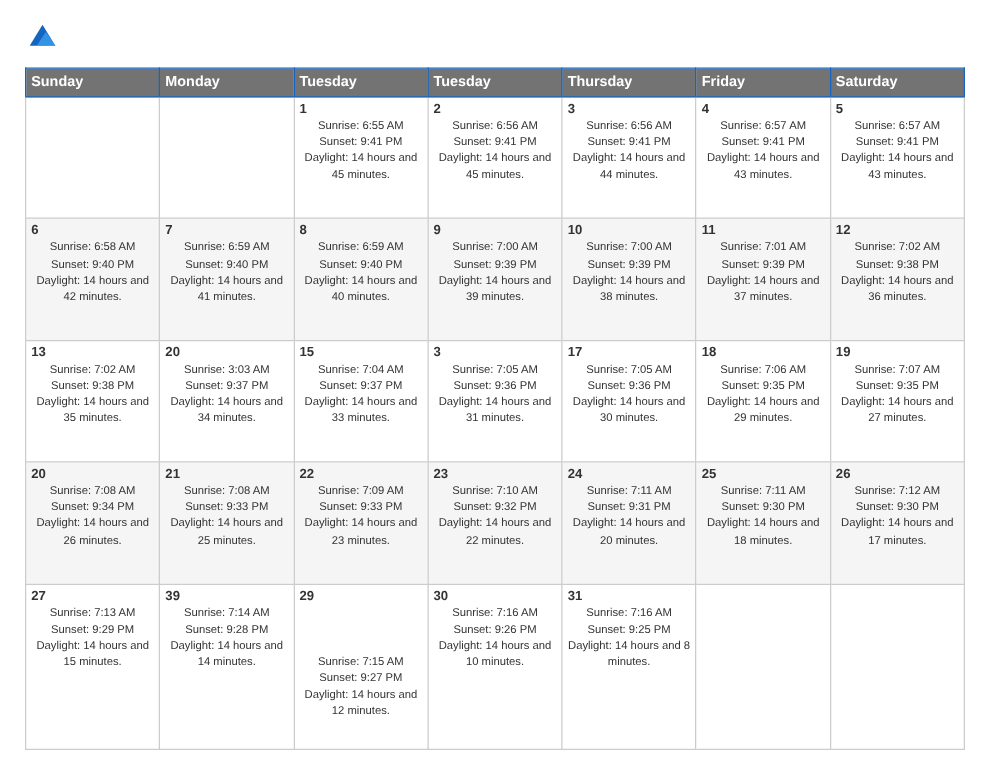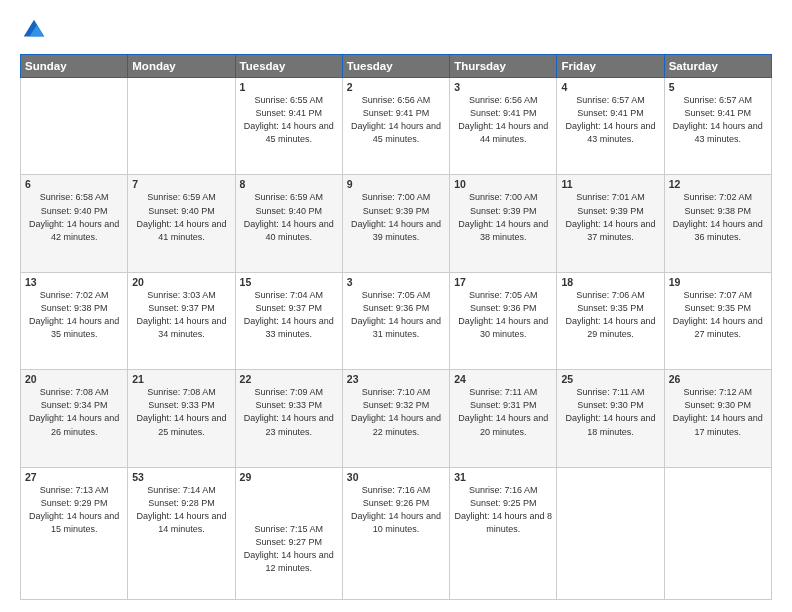--- a/index.html
+++ b/index.html
@@ -307,21 +307,21 @@
           </td>
         </tr>
         <tr>
           <td>
             <span class="day-num">27</span>
             <div class="cell-text" style="white-space: pre-line;">Sunrise: 7:13 AM
 Sunset: 9:29 PM
 Daylight: 14 hours and 15 minutes.</div>
           </td>
           <td>
-            <span class="day-num">53</span>
+            <span class="day-num">39</span>
             <div class="cell-text" style="white-space: pre-line;">Sunrise: 7:14 AM
 Sunset: 9:28 PM
 Daylight: 14 hours and 14 minutes.</div>
           </td>
           <td>
             <span class="day-num">29</span>
             <div class="cell-text" style="white-space: pre-line; margin-top: 40px;">Sunrise: 7:15 AM
 Sunset: 9:27 PM
 Daylight: 14 hours and 12 minutes.</div>
           </td>

